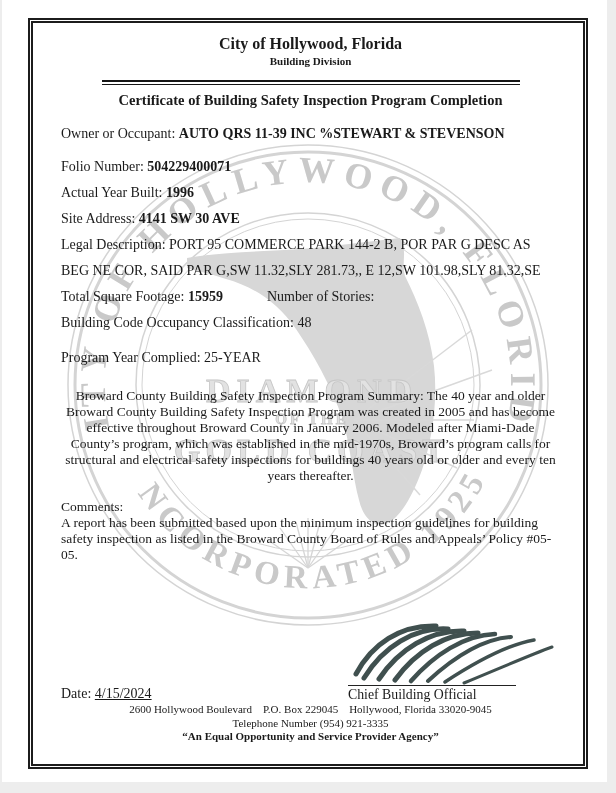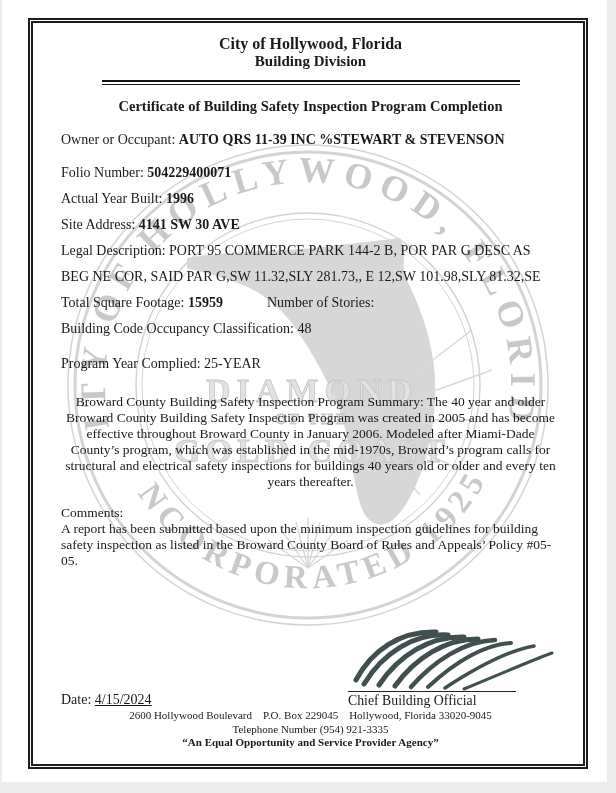--- a/index.html
+++ b/index.html
@@ -10,23 +10,23 @@
   }
   .page{position:absolute;left:2px;top:0;width:605px;height:782px;background:#ffffff;overflow:hidden;}
   .watermark{position:absolute;left:0;top:0;z-index:1;}
   .frame{
     position:absolute;left:26px;top:18px;right:19px;bottom:13px;z-index:2;
     border:2px solid #1c1c1c;
     box-shadow:inset 0 0 0 1px #ffffff, inset 0 0 0 3px #1c1c1c;
   }
   .content{position:absolute;left:0;top:0;right:0;bottom:0;padding:14px 26px 0 31px;}
   .org{font-size:16px;font-weight:bold;text-align:center;line-height:19px;}
-  .division{font-size:15px;font-weight:bold;text-align:center;line-height:16px;}
+  .division{font-size:11px;font-weight:bold;text-align:center;line-height:16px;}
   .rule{width:418px;margin:11px auto 0;height:2px;border-top:2px solid #151515;border-bottom:1px solid #151515;}
-  .cert-title{font-size:14.5px;font-weight:bold;text-align:center;margin:12px 0 0 0;line-height:18px;}
+  .cert-title{font-size:14.5px;font-weight:bold;text-align:center;margin:6px 0 0 0;line-height:18px;}
   .field{font-size:14px;line-height:26px;}
   .field .val-b{font-weight:bold;}
   .owner-row{margin-top:12px;}
   .folio-row{margin-top:7px;}
   .legal{max-width:515px;}
   .sqft-row{position:relative;}
   .stories-label{position:absolute;left:206px;top:0;}
   .gap-sm{height:9px;}
   .para{font-size:13.5px;line-height:16px;max-width:510px;}
   .summary{margin-top:17px;text-align:center;}

